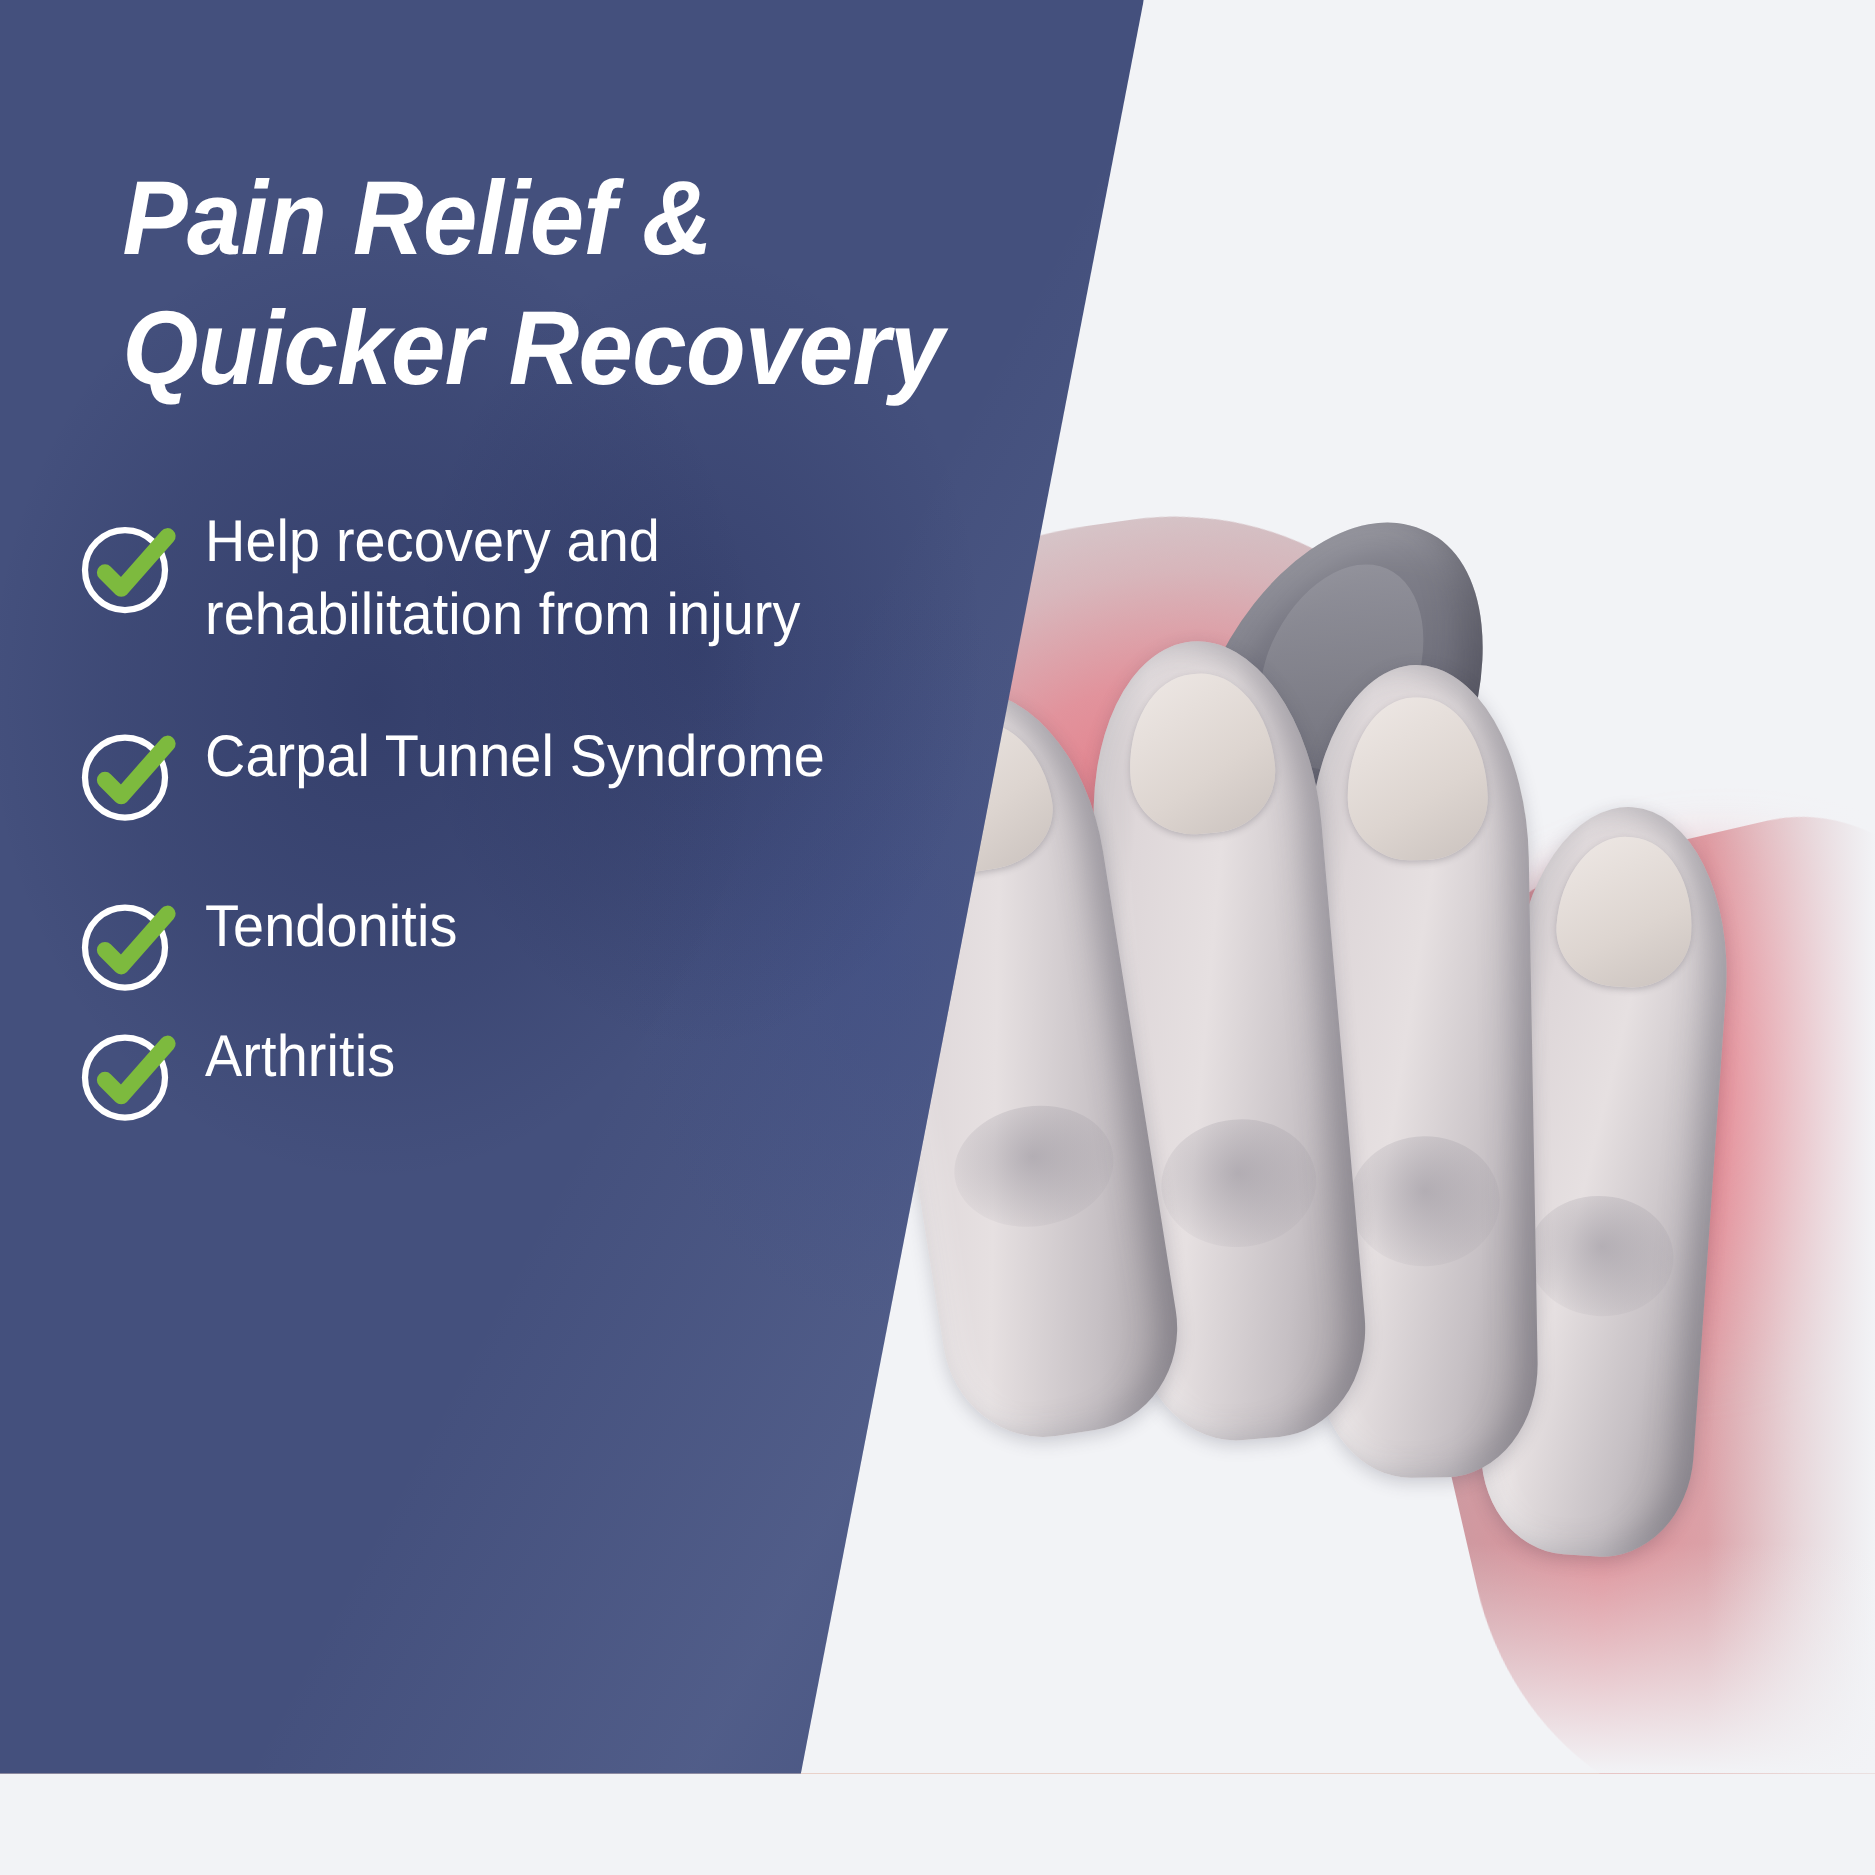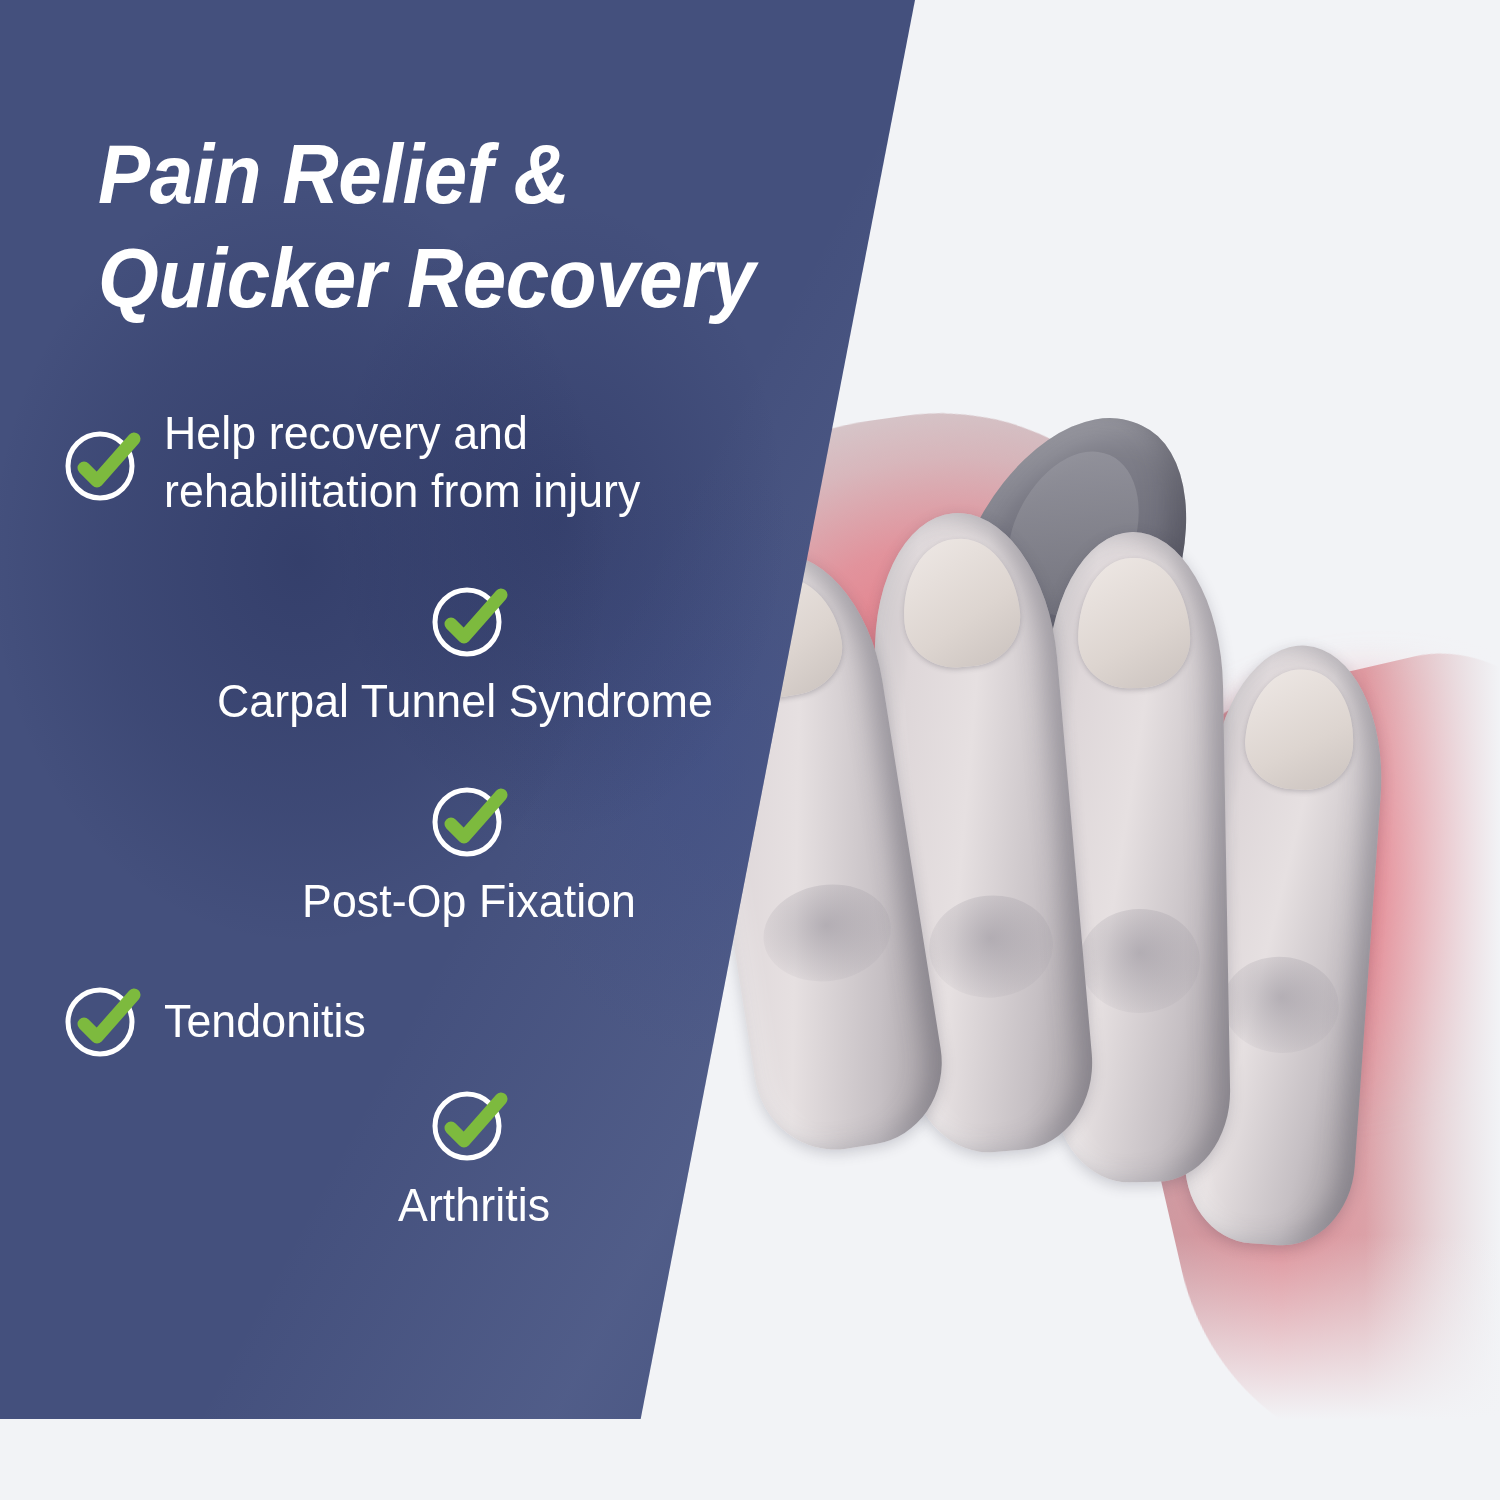--- a/index.html
+++ b/index.html
@@ -172,21 +172,21 @@
     letter-spacing:-0.5px;
     transform:scaleX(0.93);
     transform-origin:left top;
     white-space:pre-line;
   }
 
   .list { position:absolute; left:58px; top:404px; width:840px; }
 
   .list-item {
     display:flex;
-    align-items:center;
+    align-items:flex-start;
     margin-bottom:8px;
   }
   .check-icon {
     flex:0 0 auto;
     width:92px; height:92px;
     margin-top:4px;
     margin-right:14px;
   }
   .check-icon svg { display:block; width:92px; height:92px; overflow:visible; }
 
@@ -198,21 +198,21 @@
     letter-spacing:0.1px;
     transform:scaleX(0.95);
     transform-origin:left center;
     white-space:pre-line;
     padding-top:6px;
   }
   .list-item.two-line .item-label { padding-top:0; }
 
   
   .gap-a { margin-bottom:50px; }
-  .gap-b { margin-bottom:40px;flex-direction:column; }
+  .gap-b { margin-bottom:40px; }
 </style>
 </head>
 <body>
 
 <div id="poster">
 
   <div class="photo-layer">
     <div class="photo-stage">
       <div class="forearm"></div>
       <div class="hand-back"></div>
@@ -265,29 +265,20 @@
           <svg viewBox="0 0 92 92" xmlns="http://www.w3.org/2000/svg">
             <circle cx="42" cy="48" r="32" fill="none" stroke="#ffffff" stroke-width="5"></circle>
             <path d="M26 50 L39 63 L76 21" fill="none" stroke="#7dba3e" stroke-width="13" stroke-linecap="round" stroke-linejoin="round"></path>
           </svg>
         </span>
         <span class="item-label">Carpal Tunnel Syndrome</span>
       </li>
 
 
 
-      <li class="list-item gap-b">
-        <span class="check-icon">
-          <svg viewBox="0 0 92 92" xmlns="http://www.w3.org/2000/svg">
-            <circle cx="42" cy="48" r="32" fill="none" stroke="#ffffff" stroke-width="5"></circle>
-            <path d="M26 50 L39 63 L76 21" fill="none" stroke="#7dba3e" stroke-width="13" stroke-linecap="round" stroke-linejoin="round"></path>
-          </svg>
-        </span>
-        <span class="item-label">Post-Op Fixation</span>
-      </li>
 
       <li class="list-item">
         <span class="check-icon">
           <svg viewBox="0 0 92 92" xmlns="http://www.w3.org/2000/svg">
             <circle cx="42" cy="48" r="32" fill="none" stroke="#ffffff" stroke-width="5"></circle>
             <path d="M26 50 L39 63 L76 21" fill="none" stroke="#7dba3e" stroke-width="13" stroke-linecap="round" stroke-linejoin="round"></path>
           </svg>
         </span>
         <span class="item-label">Tendonitis</span>
       </li>

